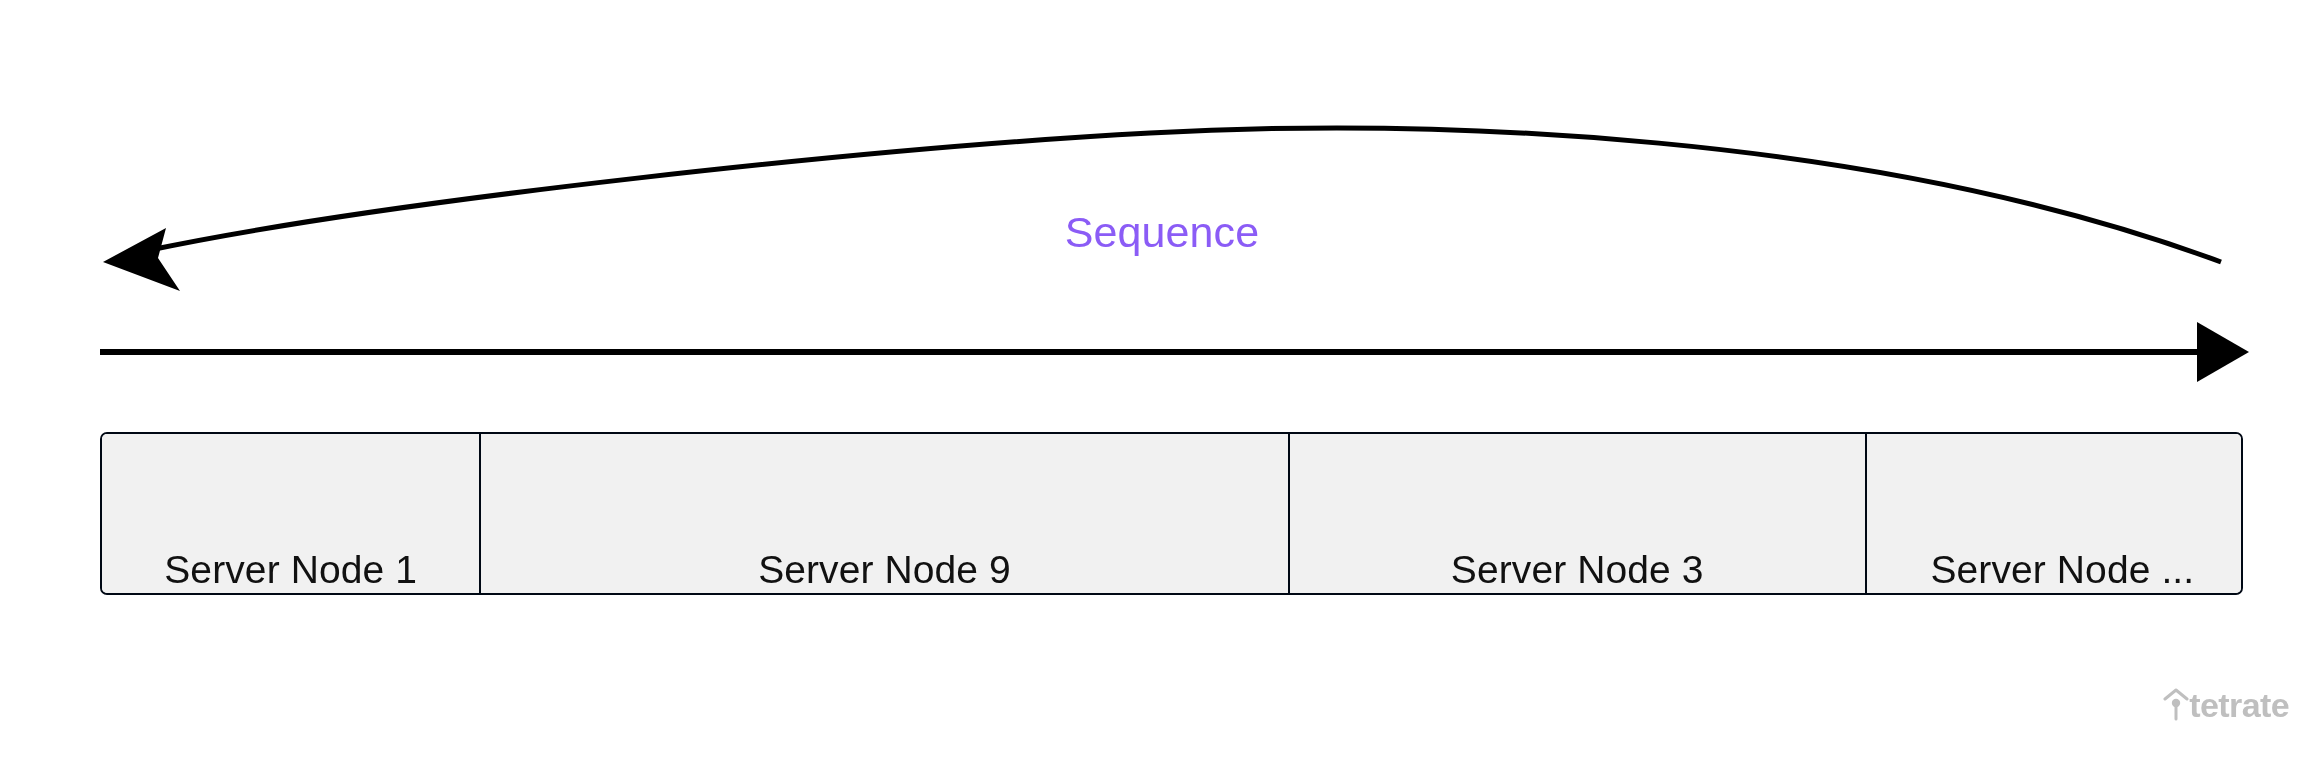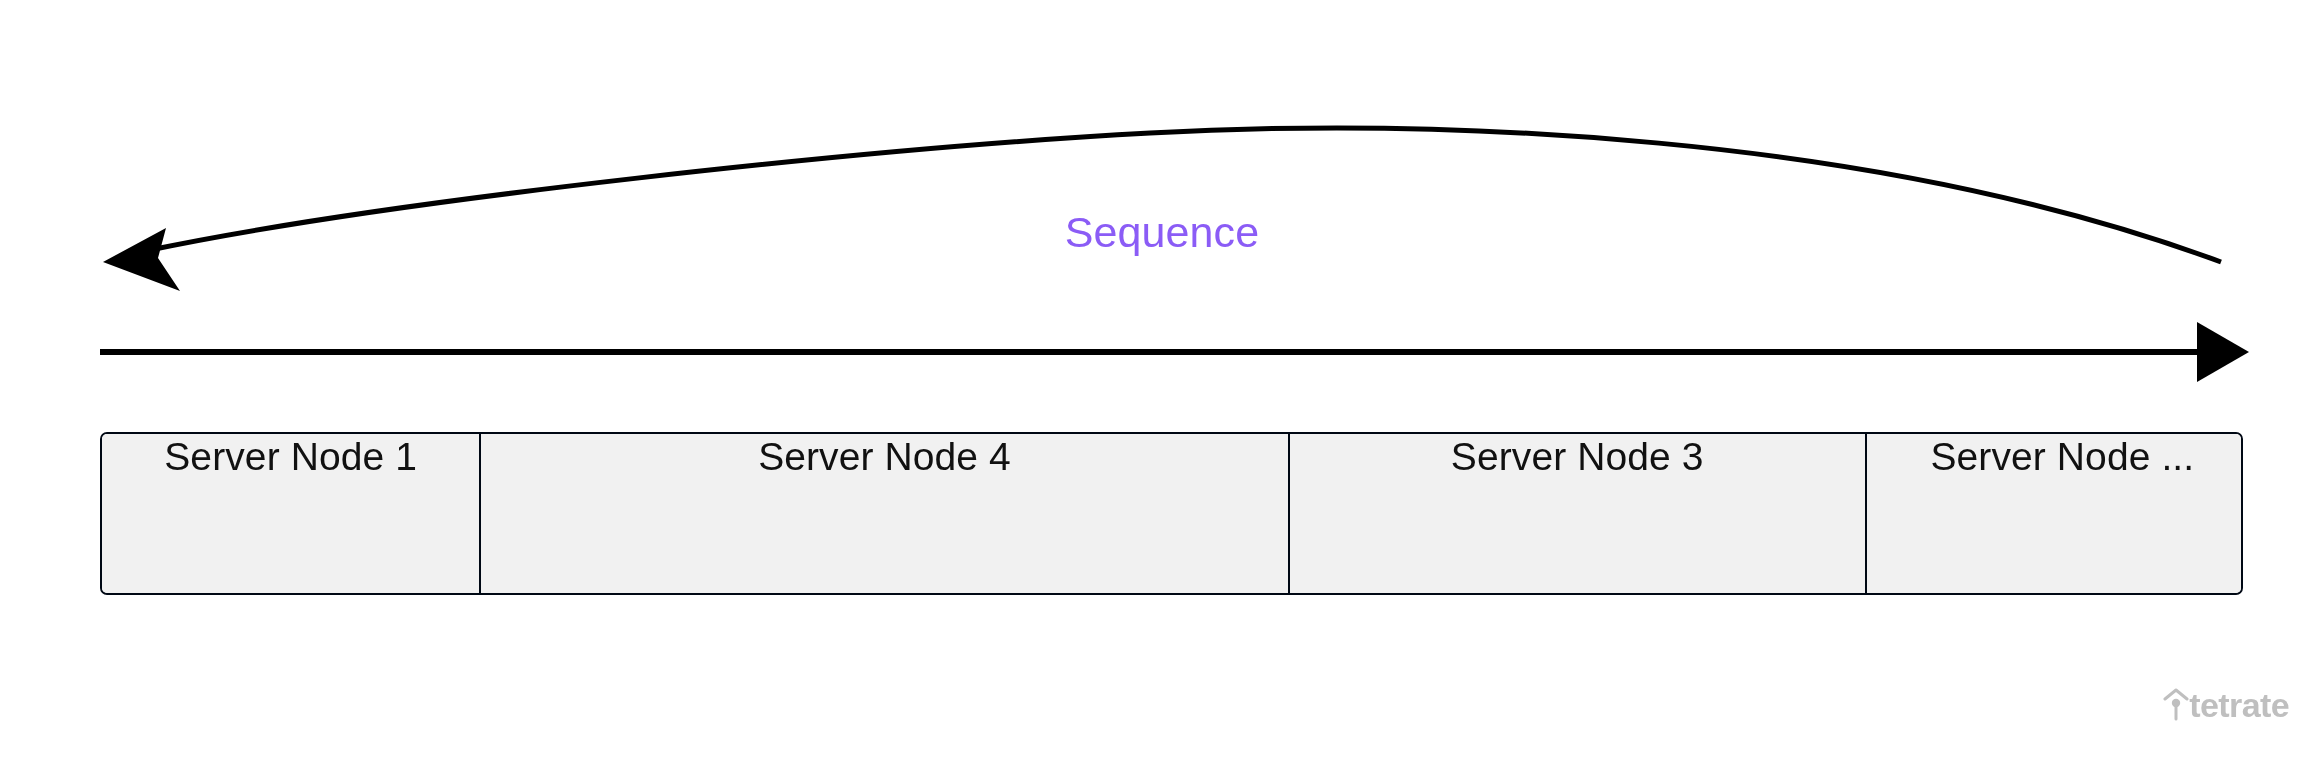--- a/index.html
+++ b/index.html
@@ -61,21 +61,21 @@
     display: flex;
     flex-direction: row;
     align-items: stretch;
     background: #f1f1f1;
     border: 2px solid #000814;
     border-radius: 7px;
     overflow: hidden;
   }
   .node-cell {
     display: flex;
-    align-items: flex-start;
+    align-items: flex-end;
     justify-content: center;
     background: #f1f1f1;
     box-sizing: border-box;
     border-right: 2px solid #000814;
     overflow: hidden;
   }
   .node-cell:last-child {
     border-right: none;
     padding-left: 17px;
   }
@@ -128,21 +128,21 @@
     </g>
   </svg>
 
   <div class="sequence-caption">Sequence</div>
 
   <div class="node-bar">
     <div class="node-cell" style="width:380px">
       <span class="node-cell-label">Server Node 1</span>
     </div>
     <div class="node-cell" style="width:810px">
-      <span class="node-cell-label">Server Node 4</span>
+      <span class="node-cell-label">Server Node 9</span>
     </div>
     <div class="node-cell" style="width:578px">
       <span class="node-cell-label">Server Node 3</span>
     </div>
     <div class="node-cell" style="width:375px">
       <span class="node-cell-label">Server Node ...</span>
     </div>
   </div>
 
   <div class="watermark">

